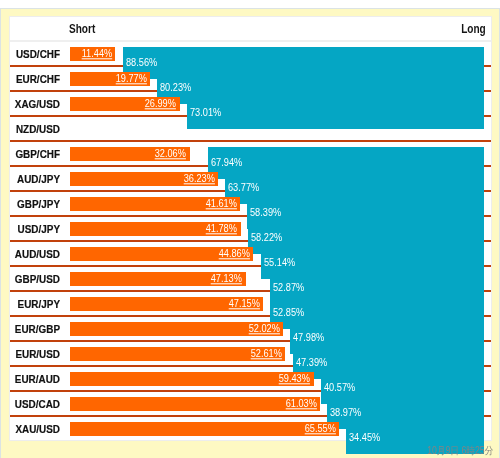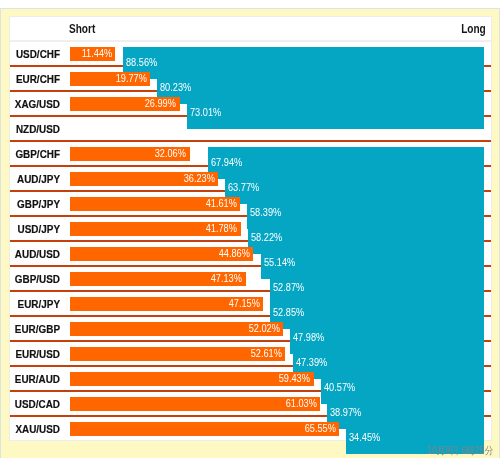--- a/index.html
+++ b/index.html
@@ -50,20 +50,21 @@
   .barwrap {
     position:absolute; left:59.5px; right:6.6px; top:4.6px;
     height:14.4px; min-width:0;
   }
   .bar-short {
     position:absolute; left:0; top:0;
     background:#ff6600; height:14.4px; color:#ffffff; font-size:10px;
     display:flex; align-items:center; justify-content:flex-end;
     padding-right:3.4px; box-sizing:border-box; white-space:nowrap;
     overflow:hidden;
+    text-decoration:underline;
   }
   .bar-long {
     position:absolute; right:0; top:0;
     background:#05a6c4; height:32px; color:#ffffff; font-size:10px;
     display:flex; align-items:center; justify-content:flex-start;
     padding-left:2.9px; box-sizing:border-box; white-space:nowrap;
     overflow:hidden;
   }
   .bar-short > span { display:inline-block; transform:translateY(0.3px) scaleX(0.92); transform-origin:right center; }
   .bar-long  > span { display:inline-block; transform:translateY(0.3px) scaleX(0.92); transform-origin:left center; }

